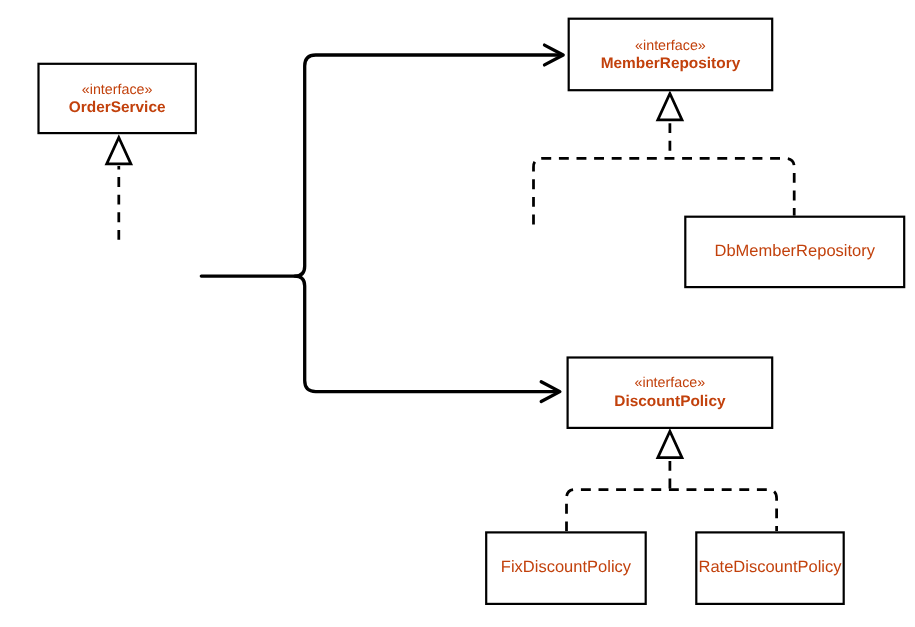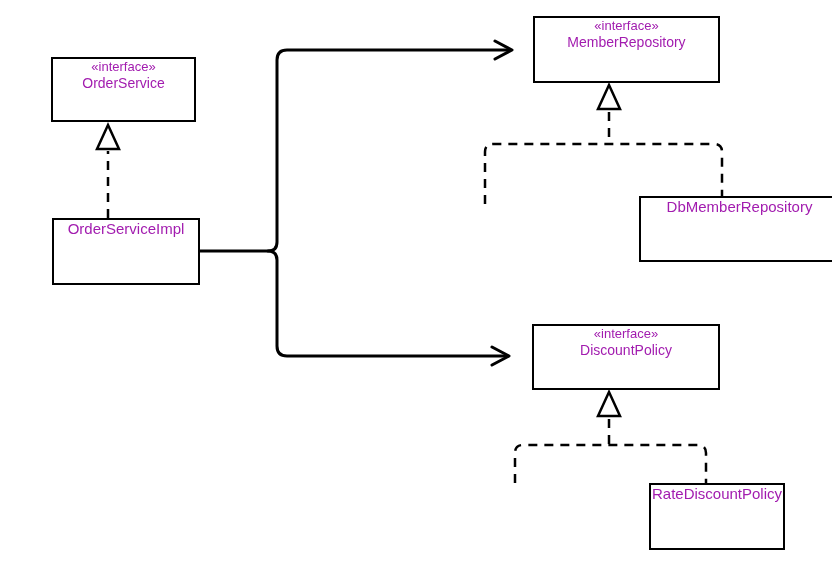--- a/index.html
+++ b/index.html
@@ -23,33 +23,32 @@
     height: 570px;
   }
   .uml-box {
     position: absolute;
     box-sizing: border-box;
     background: #ffffff;
     border: 2px solid #000000;
     display: flex;
     flex-direction: column;
     align-items: center;
-    justify-content: flex-start;
-    color: #a21caf;
+    justify-content: center;
+    color: #c2410c;
     text-align: center;
     line-height: 1.25;
-    margin-left: 17px;
   }
   .stereotype {
     font-size: 13px;
     font-weight: 400;
   }
   .iface-name {
     font-size: 14px;
-    font-weight: 400;
+    font-weight: 700;
   }
   .impl-name {
     font-size: 15px;
     font-weight: 400;
   }
 
   
   #box-order-service          { left: 34px;  top: 57px;  width: 145px; height: 65px; }
   #box-order-service-impl     { left: 35px;  top: 218px; width: 148px; height: 67px; }
   #box-member-repository      { left: 516px; top: 16px;  width: 187px; height: 67px; }
@@ -110,37 +109,37 @@
     <polygon class="hollow-triangle" points="609,392 598,416 620,416"></polygon>
     <path class="dashed-edge" d="M609,419 V445"></path>
     <path class="dashed-edge" d="M515,483 V453 Q515,445 523,445 H698 Q706,445 706,453 V483"></path>
   </svg>
 
   <div id="box-order-service" class="uml-box">
     <span class="stereotype">«interface»</span>
     <span class="iface-name">OrderService</span>
   </div>
 
-  <div id="box-order-service-impl" class="uml-box">
-    <span class="impl-name">OrderServiceImpl</span>
-  </div>
 
   <div id="box-member-repository" class="uml-box">
     <span class="stereotype">«interface»</span>
     <span class="iface-name">MemberRepository</span>
   </div>
 
 
   <div id="box-db-member-repo" class="uml-box">
     <span class="impl-name">DbMemberRepository</span>
   </div>
 
   <div id="box-discount-policy" class="uml-box">
     <span class="stereotype">«interface»</span>
     <span class="iface-name">DiscountPolicy</span>
   </div>
 
+  <div id="box-fix-discount-policy" class="uml-box">
+    <span class="impl-name">FixDiscountPolicy</span>
+  </div>
 
   <div id="box-rate-discount-policy" class="uml-box">
     <span class="impl-name">RateDiscountPolicy</span>
   </div>
 
 </div>
 
 </body></html>

